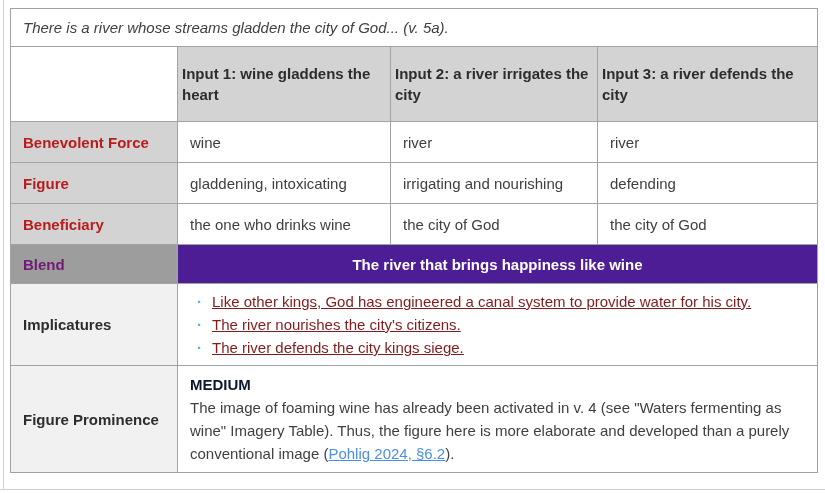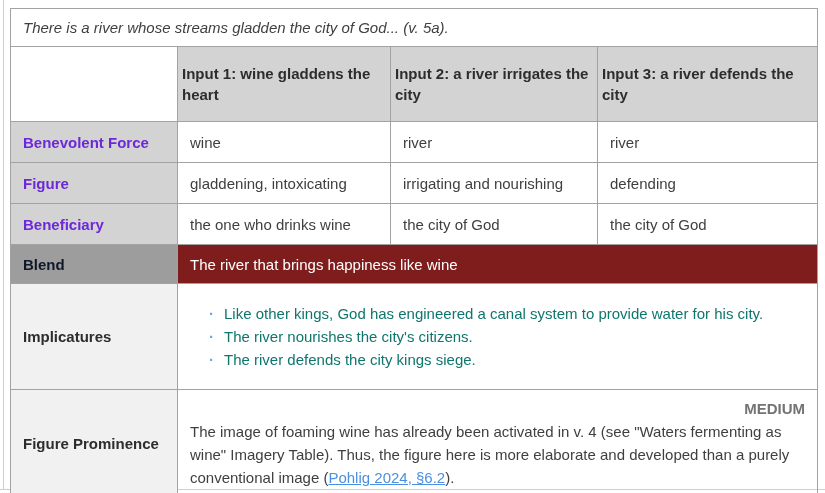--- a/index.html
+++ b/index.html
@@ -50,67 +50,68 @@
     background: #d3d3d3;
     font-weight: bold;
     color: #2d2d2d;
     line-height: 1.4;
     height: 58px;
     padding: 8px 4px;
   }
   td.row-label {
     background: #d3d3d3;
     font-weight: bold;
-    color: #6d28d9;
+    color: #b91c1c;
   }
   tr.data-row td { height: 36px; }
   tr.blend-row td { height: 34px; }
   td.blend-label {
     background: #9d9d9d;
-    color: #0f172a;
+    color: #701a75;
     font-weight: bold;
   }
   td.blend-value {
-    background: #7f1d1d;
+    background: #4c1d95;
     color: #ffffff;
-    font-weight: normal;
+    font-weight: bold;
+    text-align: center;
   }
   td.light-label {
     background: #f1f1f1;
     font-weight: bold;
     color: #2d2d2d;
   }
   tr.implicatures-row td { height: 76px; }
   ul.imp-list {
-    margin: 16px;
+    margin: 4px;
     padding: 0;
     list-style: none;
-    color: #0f766e;
+    color: #7f1d1d;
     line-height: 23px;
+    text-decoration: underline;
   }
   ul.imp-list li {
     position: relative;
     padding-left: 18px;
   }
   ul.imp-list li::before {
     content: "\00b7";
     position: absolute;
     left: 3px;
     color: #6aa6e0;
     font-weight: bold;
   }
   tr.figure-row td { height: 94px; }
   td.figure-cell {
     line-height: 23px;
     padding: 6px 12px;
   }
   .medium-level {
     font-weight: bold;
-    color: #737373;
-    text-align: right;
+    color: #0f172a;
   }
   a.ref-link {
     color: #4a90e2;
     text-decoration: underline;
     cursor: pointer;
   }
 </style>
 </head>
 <body>
 

